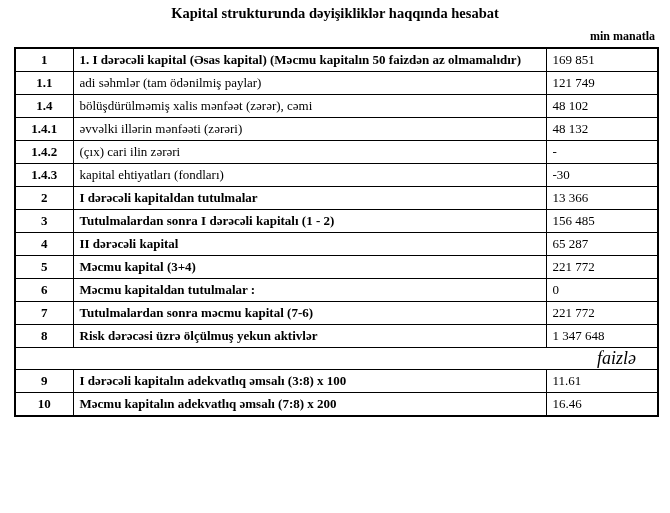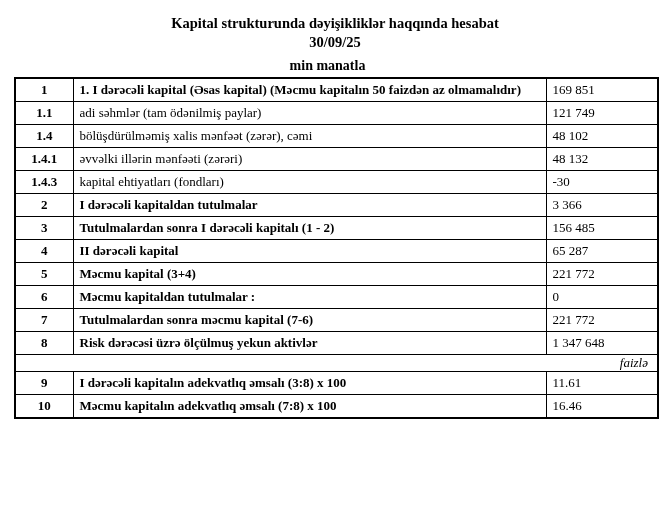--- a/index.html
+++ b/index.html
@@ -16,26 +16,26 @@
     background: #ffffff;
     overflow: hidden;
   }
   .title {
     text-align: center;
     font-weight: bold;
     font-size: 14.5px;
     line-height: 19px;
   }
   .title.first {
-    padding-top: 14px;
+    padding-top: 4px;
   }
   .unit-label {
-    text-align: center;
+    text-align: right;
     font-weight: bold;
-    font-size: 14px;
+    font-size: 12px;
     margin: 6px 15px 3px 0;
   }
   table.report {
     border-collapse: collapse;
     table-layout: fixed;
     width: 643px;
     margin-left: 14px;
     border: 2px solid #000000;
   }
   table.report td {
@@ -59,32 +59,31 @@
   td.value {
     text-align: left;
     padding-right: 7px;
   }
   tr.bold td.label {
     font-weight: bold;
     margin-left: 48px;
   }
   tr.sep td {
     font-style: italic;
-    font-size: 13px;
+    font-size: 18px;
     text-align: right;
     height: 13px;
-    padding: 0 9px;
+    padding: 0 21px;
   }
 </style>
 </head>
 <body>
 
 <div class="page">
   <div class="title first">Kapital strukturunda dəyişikliklər haqqında hesabat</div>
-  <div class="title">30/09/25</div>
   <div class="unit-label">min manatla</div>
 
   <table class="report">
     <colgroup>
       <col style="width:58px">
       <col style="width:473px">
       <col style="width:112px">
     </colgroup>
     <tbody>
         <tr class="bold">
@@ -101,28 +100,33 @@
           <td class="num">1.4</td>
           <td class="label">bölüşdürülməmiş xalis mənfəət (zərər), cəmi</td>
           <td class="value">48 102</td>
         </tr>
         <tr>
           <td class="num">1.4.1</td>
           <td class="label">əvvəlki illərin mənfəəti (zərəri)</td>
           <td class="value">48 132</td>
         </tr>
         <tr>
+          <td class="num">1.4.2</td>
+          <td class="label">(çıx) cari ilin zərəri</td>
+          <td class="value">-</td>
+        </tr>
+        <tr>
           <td class="num">1.4.3</td>
           <td class="label">kapital ehtiyatları (fondları)</td>
           <td class="value">-30</td>
         </tr>
         <tr class="bold">
           <td class="num">2</td>
           <td class="label">I dərəcəli kapitaldan  tutulmalar</td>
-          <td class="value">3 366</td>
+          <td class="value">13 366</td>
         </tr>
         <tr class="bold">
           <td class="num">3</td>
           <td class="label">Tutulmalardan  sonra I dərəcəli kapitalı (1 - 2)</td>
           <td class="value">156 485</td>
         </tr>
         <tr class="bold">
           <td class="num">4</td>
           <td class="label">II dərəcəli  kapital</td>
           <td class="value">65 287</td>
@@ -150,18 +154,18 @@
         <tr class="sep">
           <td colspan="3">faizlə</td>
         </tr>
         <tr class="bold">
           <td class="num">9</td>
           <td class="label">I dərəcəli  kapitalın  adekvatlıq əmsalı (3:8) x 100</td>
           <td class="value">11.61</td>
         </tr>
         <tr class="bold">
           <td class="num">10</td>
-          <td class="label">Məcmu kapitalın  adekvatlıq  əmsalı (7:8) x 100</td>
+          <td class="label">Məcmu kapitalın  adekvatlıq  əmsalı (7:8) x 200</td>
           <td class="value">16.46</td>
         </tr>
       </tbody>
   </table>
 </div>
 
 </body></html>

